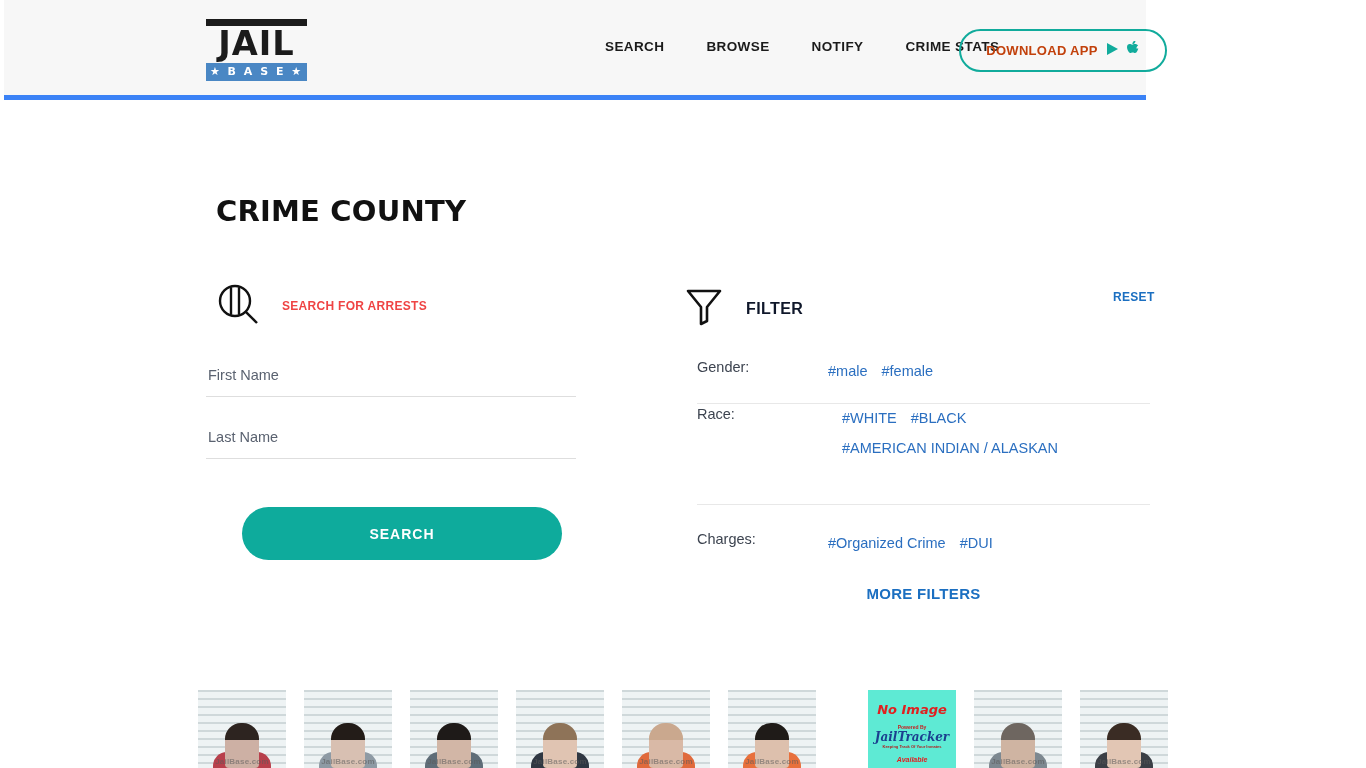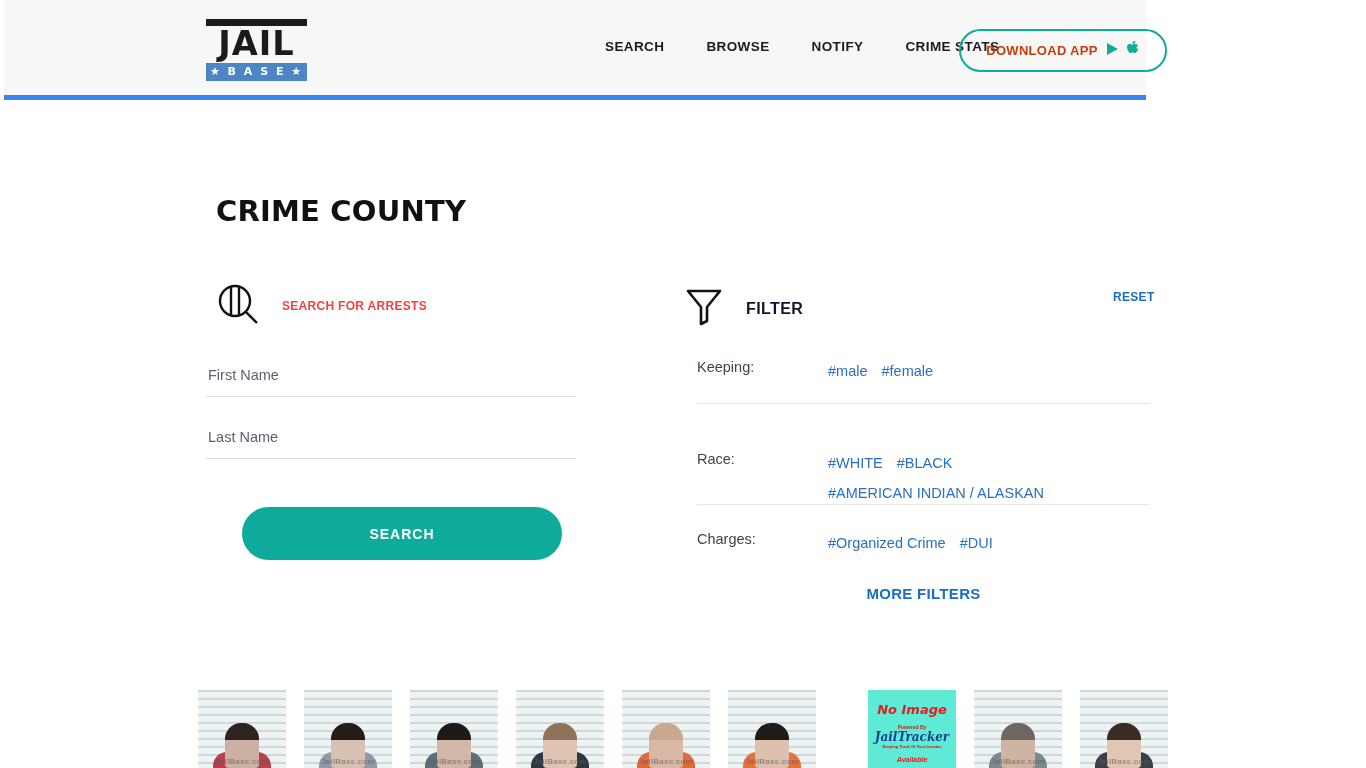--- a/index.html
+++ b/index.html
@@ -165,21 +165,21 @@
   }
   .filter-tag {
     color: #2b6fc0;
     font-size: 14.5px;
     line-height: 30px;
     text-decoration: none;
     white-space: nowrap;
     cursor: pointer;
   }
   #row-gender  { top: 356px; }
-  #row-race    { top: 448px; }
+  #row-race    { top: 403px; gap: 14px; }
   #row-charges { top: 528px; }
 
   .divider {
     position: absolute; left: 697px;
     width: 453px; height: 1px;
     background: #e8e8e8;
   }
   #div-1 { top: 403px; }
   #div-2 { top: 504px; }
 
@@ -336,21 +336,21 @@
     <svg width="36" height="38" viewBox="0 0 36 38">
       <path d="M2 3 H34 L21 19 V33 L15 36 V19 Z" fill="none" stroke="#111" stroke-width="2.6" stroke-linejoin="round"></path>
     </svg>
   </span>
   <span class="filter-head-label">FILTER</span>
 </div>
 
 <a class="reset-link">RESET</a>
 
 <div class="filter-row" id="row-gender">
-  <div class="filter-label">Keeping:</div>
+  <div class="filter-label">Gender:</div>
   <div class="filter-tags">
     <a class="filter-tag">#male</a>
     <a class="filter-tag">#female</a>
   </div>
 </div>
 
 <div class="divider" id="div-1"></div>
 
 <div class="filter-row" id="row-race">
   <div class="filter-label">Race:</div>

